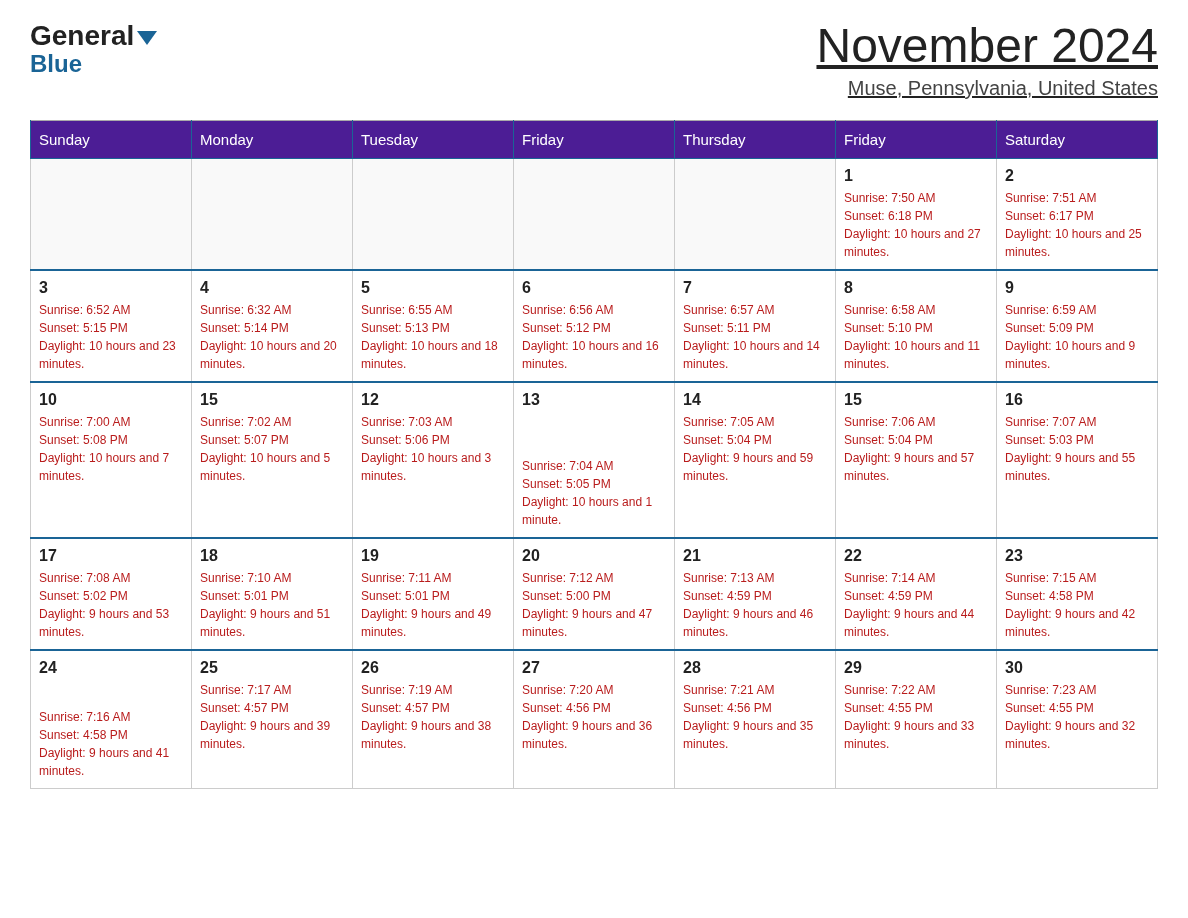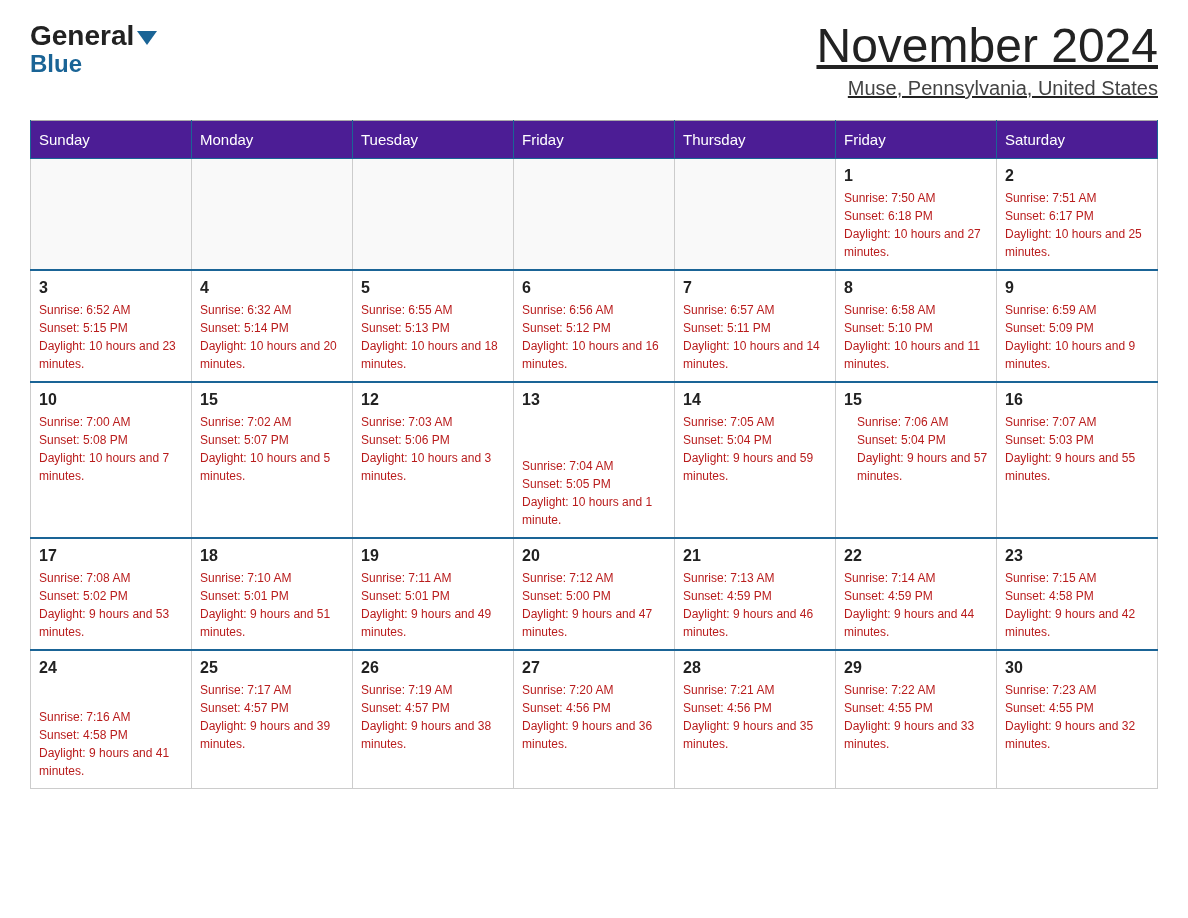--- a/index.html
+++ b/index.html
@@ -226,21 +226,21 @@
 Daylight: 10 hours and 1 minute.</div>
         </td>
         <td>
           <div class="day-number">14</div>
           <div class="day-info" style="white-space: pre-line;">Sunrise: 7:05 AM
 Sunset: 5:04 PM
 Daylight: 9 hours and 59 minutes.</div>
         </td>
         <td>
           <div class="day-number">15</div>
-          <div class="day-info" style="white-space: pre-line; margin-left: 13px;">Sunrise: 7:06 AM
+          <div class="day-info" style="white-space: pre-line;">Sunrise: 7:06 AM
 Sunset: 5:04 PM
 Daylight: 9 hours and 57 minutes.</div>
         </td>
         <td>
           <div class="day-number">16</div>
           <div class="day-info" style="white-space: pre-line;">Sunrise: 7:07 AM
 Sunset: 5:03 PM
 Daylight: 9 hours and 55 minutes.</div>
         </td>
       </tr>

